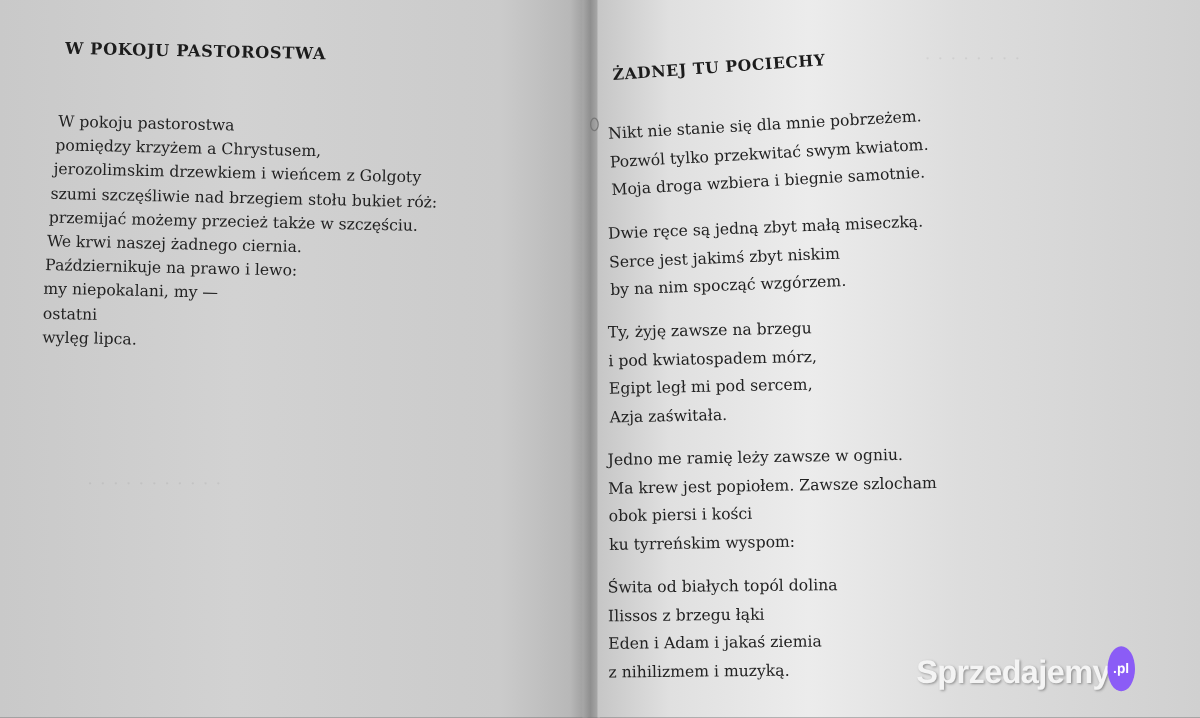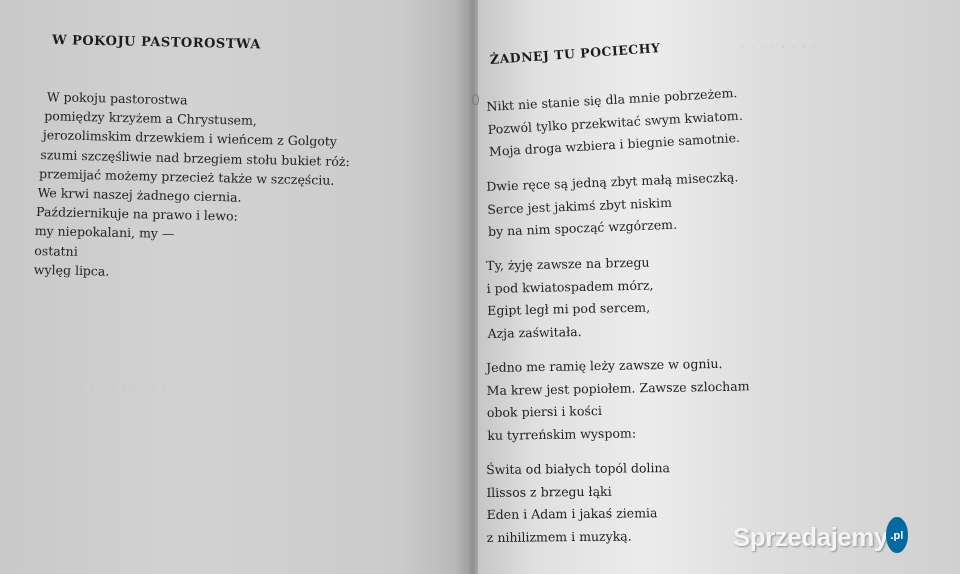--- a/index.html
+++ b/index.html
@@ -60,21 +60,21 @@
     .watermark {
       position: absolute; left: 733px; top: 520px; display: flex; align-items: flex-end;
     }
     .wm-text {
       font-family: "Liberation Sans", sans-serif; font-weight: bold; font-size: 26px;
       color: #f4f4f4; letter-spacing: -0.5px;
       text-shadow: 1px 1px 2px rgba(0,0,0,0.35);
       font-stretch: condensed;
     }
     .wm-badge {
-      width: 22px; height: 36px; border-radius: 50%; background: #0369a1;
+      width: 22px; height: 36px; border-radius: 50%; background: #8b5cf6;
       color: #fff; font-family: "Liberation Sans", sans-serif; font-weight: bold;
       font-size: 11px; display: flex; align-items: center; justify-content: center;
       margin-left: -2px; margin-top: -3px;
     }
   </style>
 </head>
 <body>
 
 <div class="spread">
   <div class="page-left">

